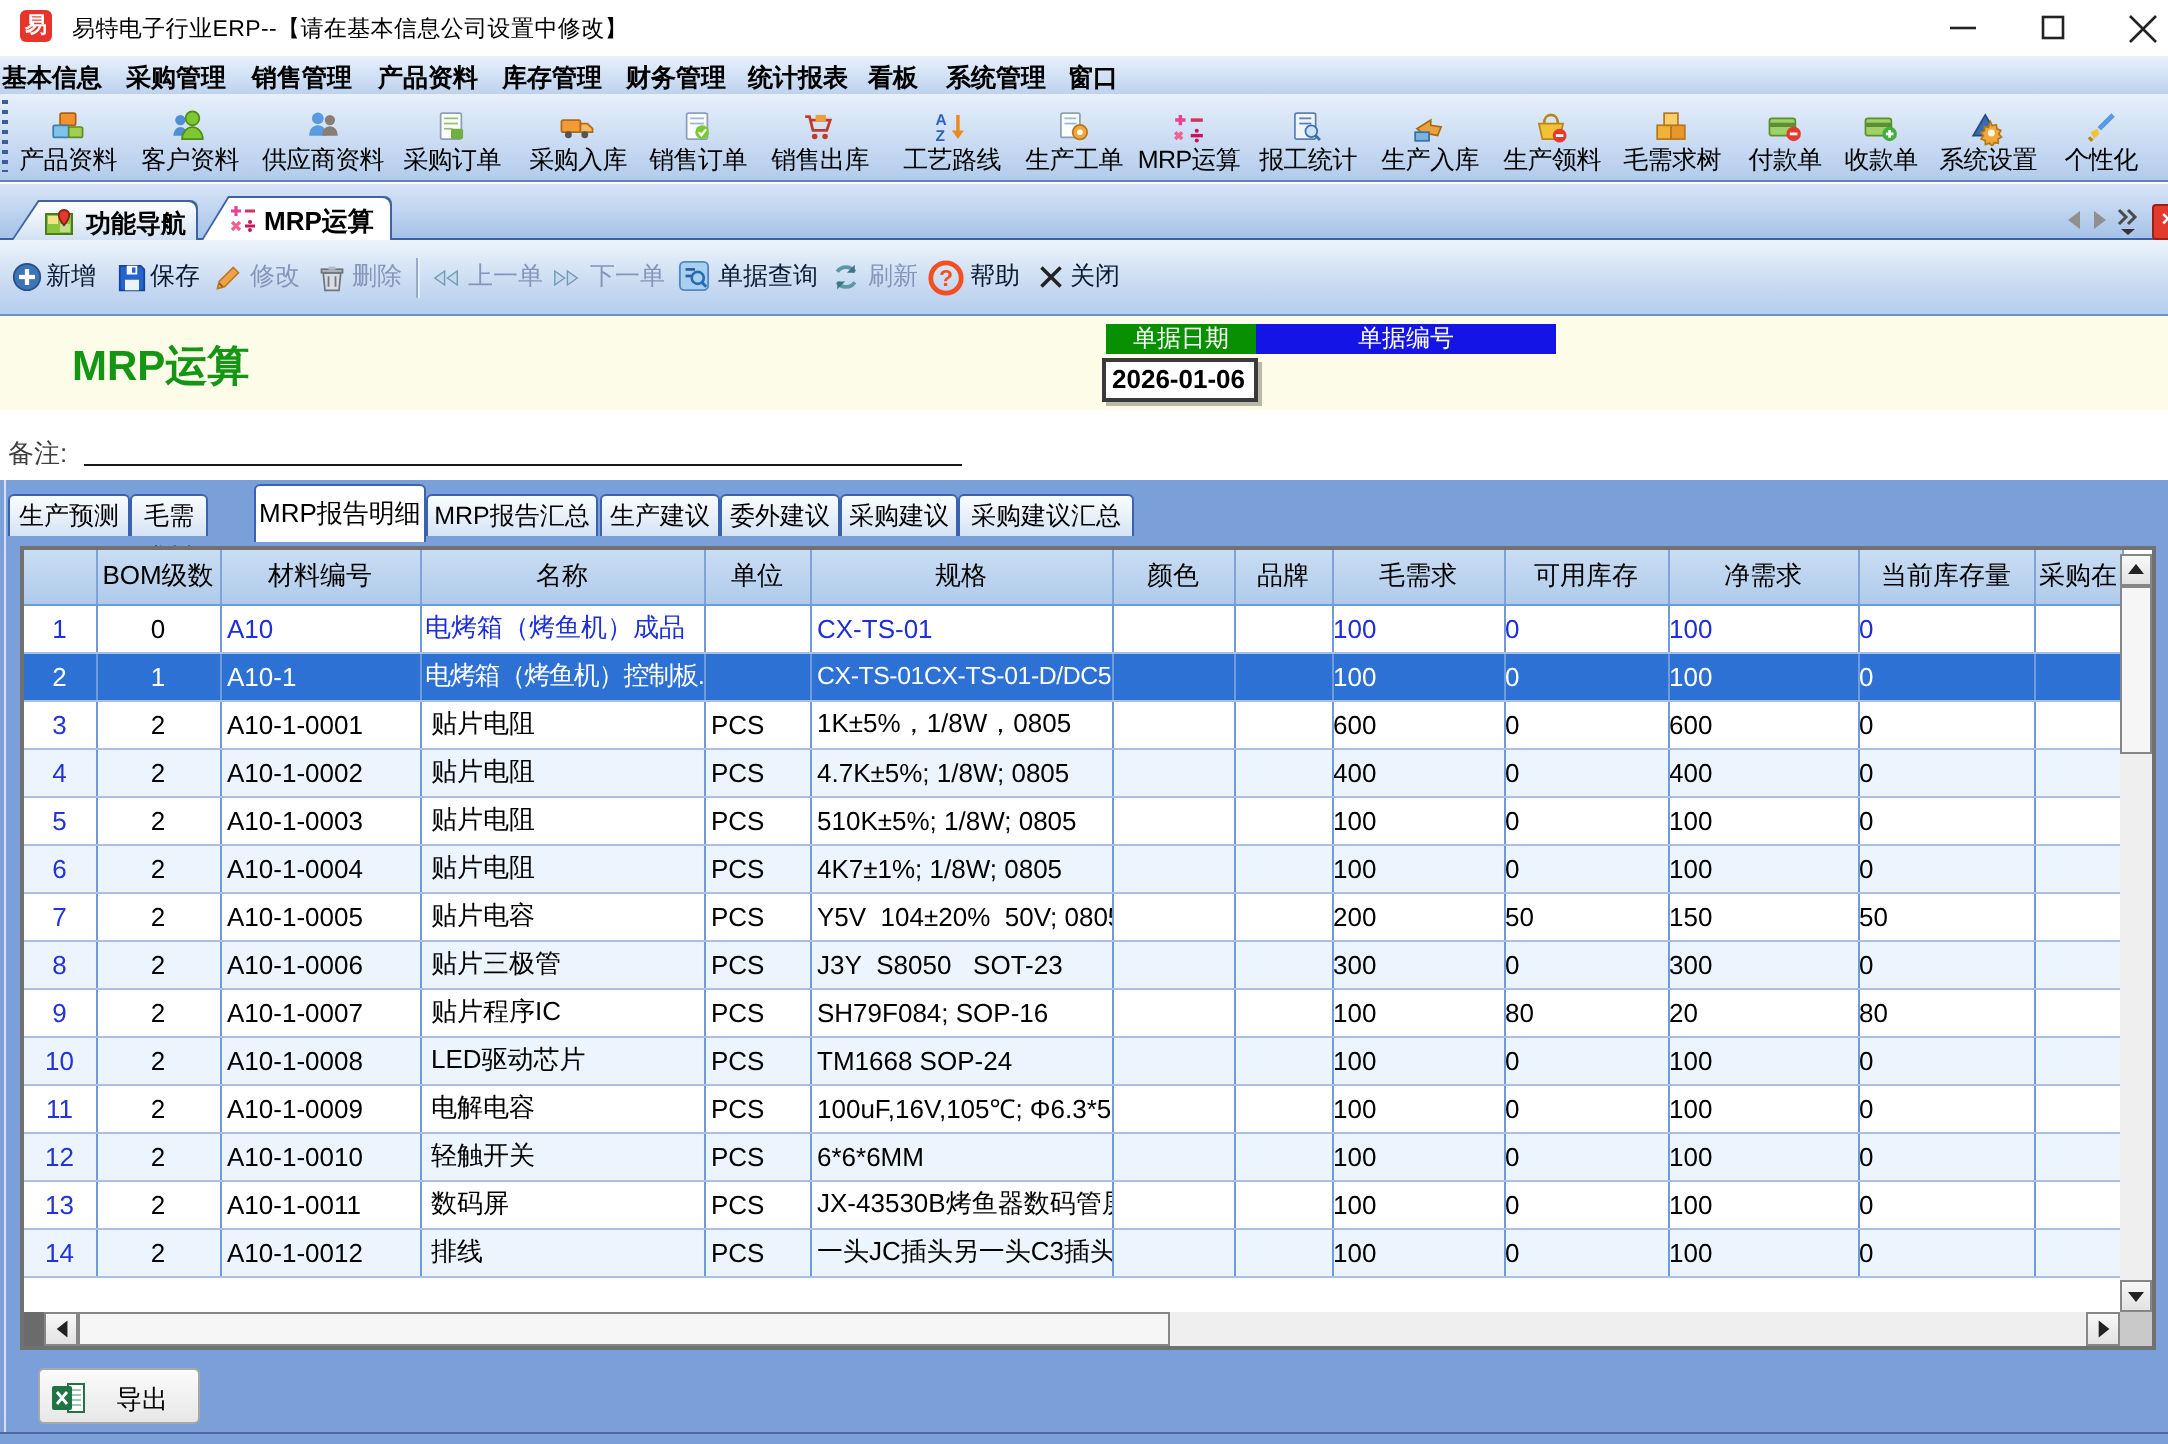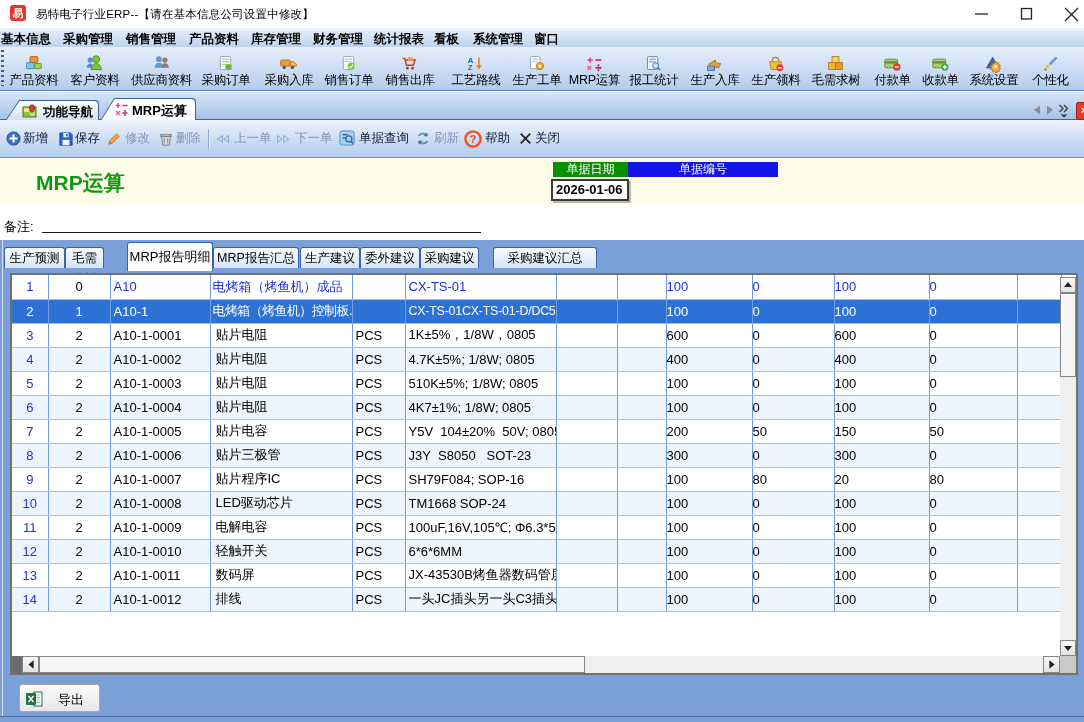--- a/index.html
+++ b/index.html
@@ -27,21 +27,21 @@
 .en{color:#0d1a33;}
 .dis{color:#8496ba;}
 
 #formarea{left:0;top:158px;width:1084px;height:47px;background:#fcfce8;}
 #mrptitle{left:36px;top:11px;font-size:21px;font-weight:bold;color:#149614;}
 #lbldate{left:553px;top:4px;width:75px;height:15px;background:#089000;color:#fff;font-size:12px;text-align:center;line-height:15px;}
 #lblno{left:628px;top:4px;width:150px;height:15px;background:#1414e6;color:#fff;font-size:12px;text-align:center;line-height:15px;}
 .inp{position:absolute;top:21px;height:18px;background:#fff;border:2px solid #3a3a3a;box-shadow:2px 2px 0 #b9b9a9;font-size:13px;line-height:18px;padding-left:3px;color:#000;}
 
 #remark{left:0;top:205px;width:1084px;height:35px;background:#fff;}
-#remark .lab{position:absolute;left:4px;top:13px;font-size:13px;color:#000000;}
+#remark .lab{position:absolute;left:4px;top:13px;font-size:13px;color:#404040;}
 #remark .line{position:absolute;left:42px;top:27px;width:439px;height:1px;background:#1a1a1a;}
 
 .itab{position:absolute;top:247px;height:21px;background:linear-gradient(#fbfdff,#d5e3f4);border:1px solid #3a63ad;border-bottom:none;border-radius:3px 3px 0 0;font-size:12.5px;color:#000;text-align:center;line-height:21px;box-sizing:border-box;}
 #itab-act{top:242px;height:29px;background:#fff;font-size:13px;z-index:3;}
 
 #gridpanel{left:10px;top:273px;width:1068px;height:402px;background:#fff;border:2px solid #717171;box-sizing:border-box;}
 table{border-collapse:collapse;table-layout:fixed;width:1048px;}
 td{overflow:hidden;white-space:nowrap;font-size:13px;height:24px;padding:0;box-sizing:border-box;border-right:1px solid #6f9bd8;border-bottom:1px solid #a6c0e8;}
 tr.hd td{height:27px;background:linear-gradient(#caddf3,#afcbeb);text-align:center;color:#000;border-right:1px solid #7fa3d6;border-bottom:1px solid #6f9bd8;}
 td.rn{text-align:center;color:#2333d6;}
@@ -361,39 +361,54 @@
       <div class="lab">备注:</div>
       <div class="line"></div>
     </div>
 <div class="itab" style="left:4px;width:61px">生产预测</div>
     <div class="itab" style="left:65px;width:39px">毛需求树</div>
     <div class="itab" id="itab-act" style="left:127px;width:86px;line-height:27px">MRP报告明细</div>
     <div class="itab" style="left:213px;width:86px">MRP报告汇总</div>
     <div class="itab" style="left:300px;width:60px">生产建议</div>
     <div class="itab" style="left:360px;width:60px">委外建议</div>
     <div class="itab" style="left:420px;width:59px">采购建议</div>
-    <div class="itab" style="left:493px;width:104px">采购建议汇总</div>
+    <div class="itab" style="left:479px;width:88px">采购建议汇总</div>
 <div class="abs" id="gridpanel">
       <table>
         <colgroup>
           <col style="width:36px">
           <col style="width:62px">
           <col style="width:100px">
           <col style="width:142px">
           <col style="width:53px">
           <col style="width:151px">
           <col style="width:61px">
           <col style="width:49px">
           <col style="width:86px">
           <col style="width:82px">
           <col style="width:95px">
           <col style="width:88px">
           <col style="width:44px">
         </colgroup>
         <tbody>
+          <tr class="hd">
+            <td></td>
+            <td>BOM级数</td>
+            <td>材料编号</td>
+            <td>名称</td>
+            <td>单位</td>
+            <td>规格</td>
+            <td>颜色</td>
+            <td>品牌</td>
+            <td>毛需求</td>
+            <td>可用库存</td>
+            <td>净需求</td>
+            <td>当前库存量</td>
+            <td>采购在</td>
+          </tr>
           <tr class="r1">
             <td class="rn">1</td>
             <td class="ct">0</td>
             <td class="lf">A10</td>
             <td class="nm">电烤箱（烤鱼机）成品</td>
             <td class="lf"></td>
             <td class="lf">CX-TS-01</td>
             <td></td>
             <td></td>
             <td class="rt">100</td>

